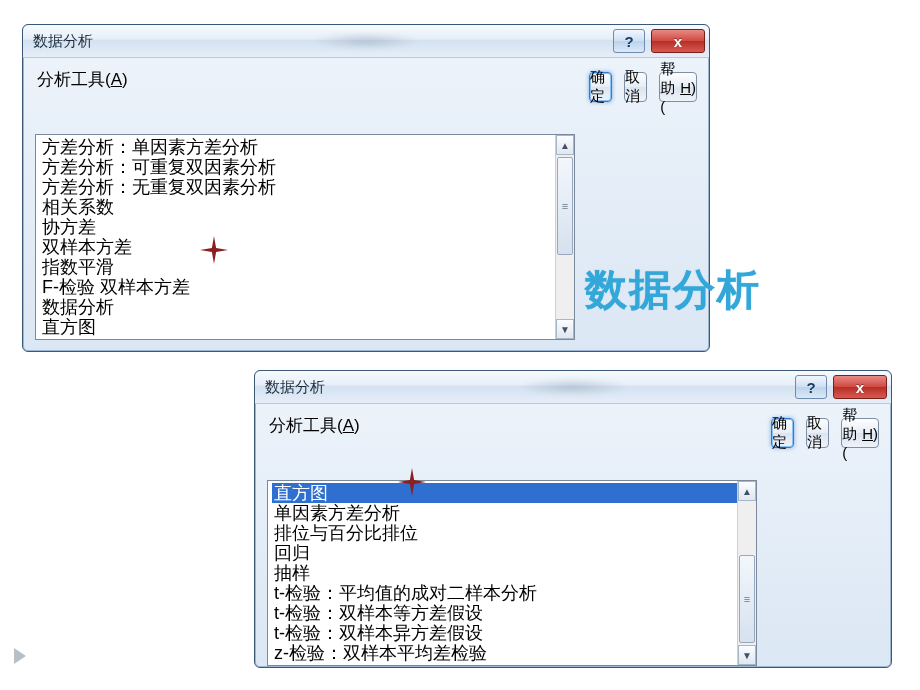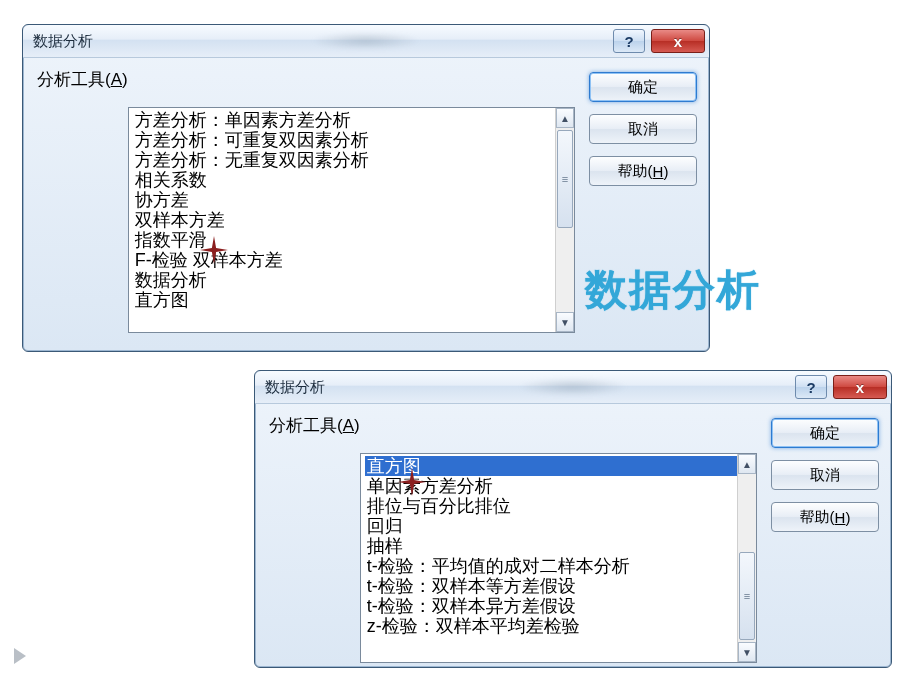--- a/index.html
+++ b/index.html
@@ -78,22 +78,22 @@
     font-size: 15px;
     text-shadow: 0 -1px 0 rgba(0,0,0,0.4);
   }
 
   .dialog-body {
     padding: 10px 12px 14px 12px;
     display: flex;
     gap: 14px;
   }
 
-  .left-col { flex: 1; display: flex; }
-  .right-col { width: 108px; display: flex; flex-direction: column; gap: 12px; padding-top: 4px; }
+  .left-col { flex: 1; display: flex; flex-direction: column; }
+  .right-col { width: 108px; display: flex; flex-direction: row; gap: 12px; padding-top: 4px; }
 
   .section-label {
     font-size: 17px;
     margin: 0 0 4px 2px;
   }
   .section-label .accel { text-decoration: underline; }
 
   .listbox-wrap {
     position: relative;
     background: #fff;

